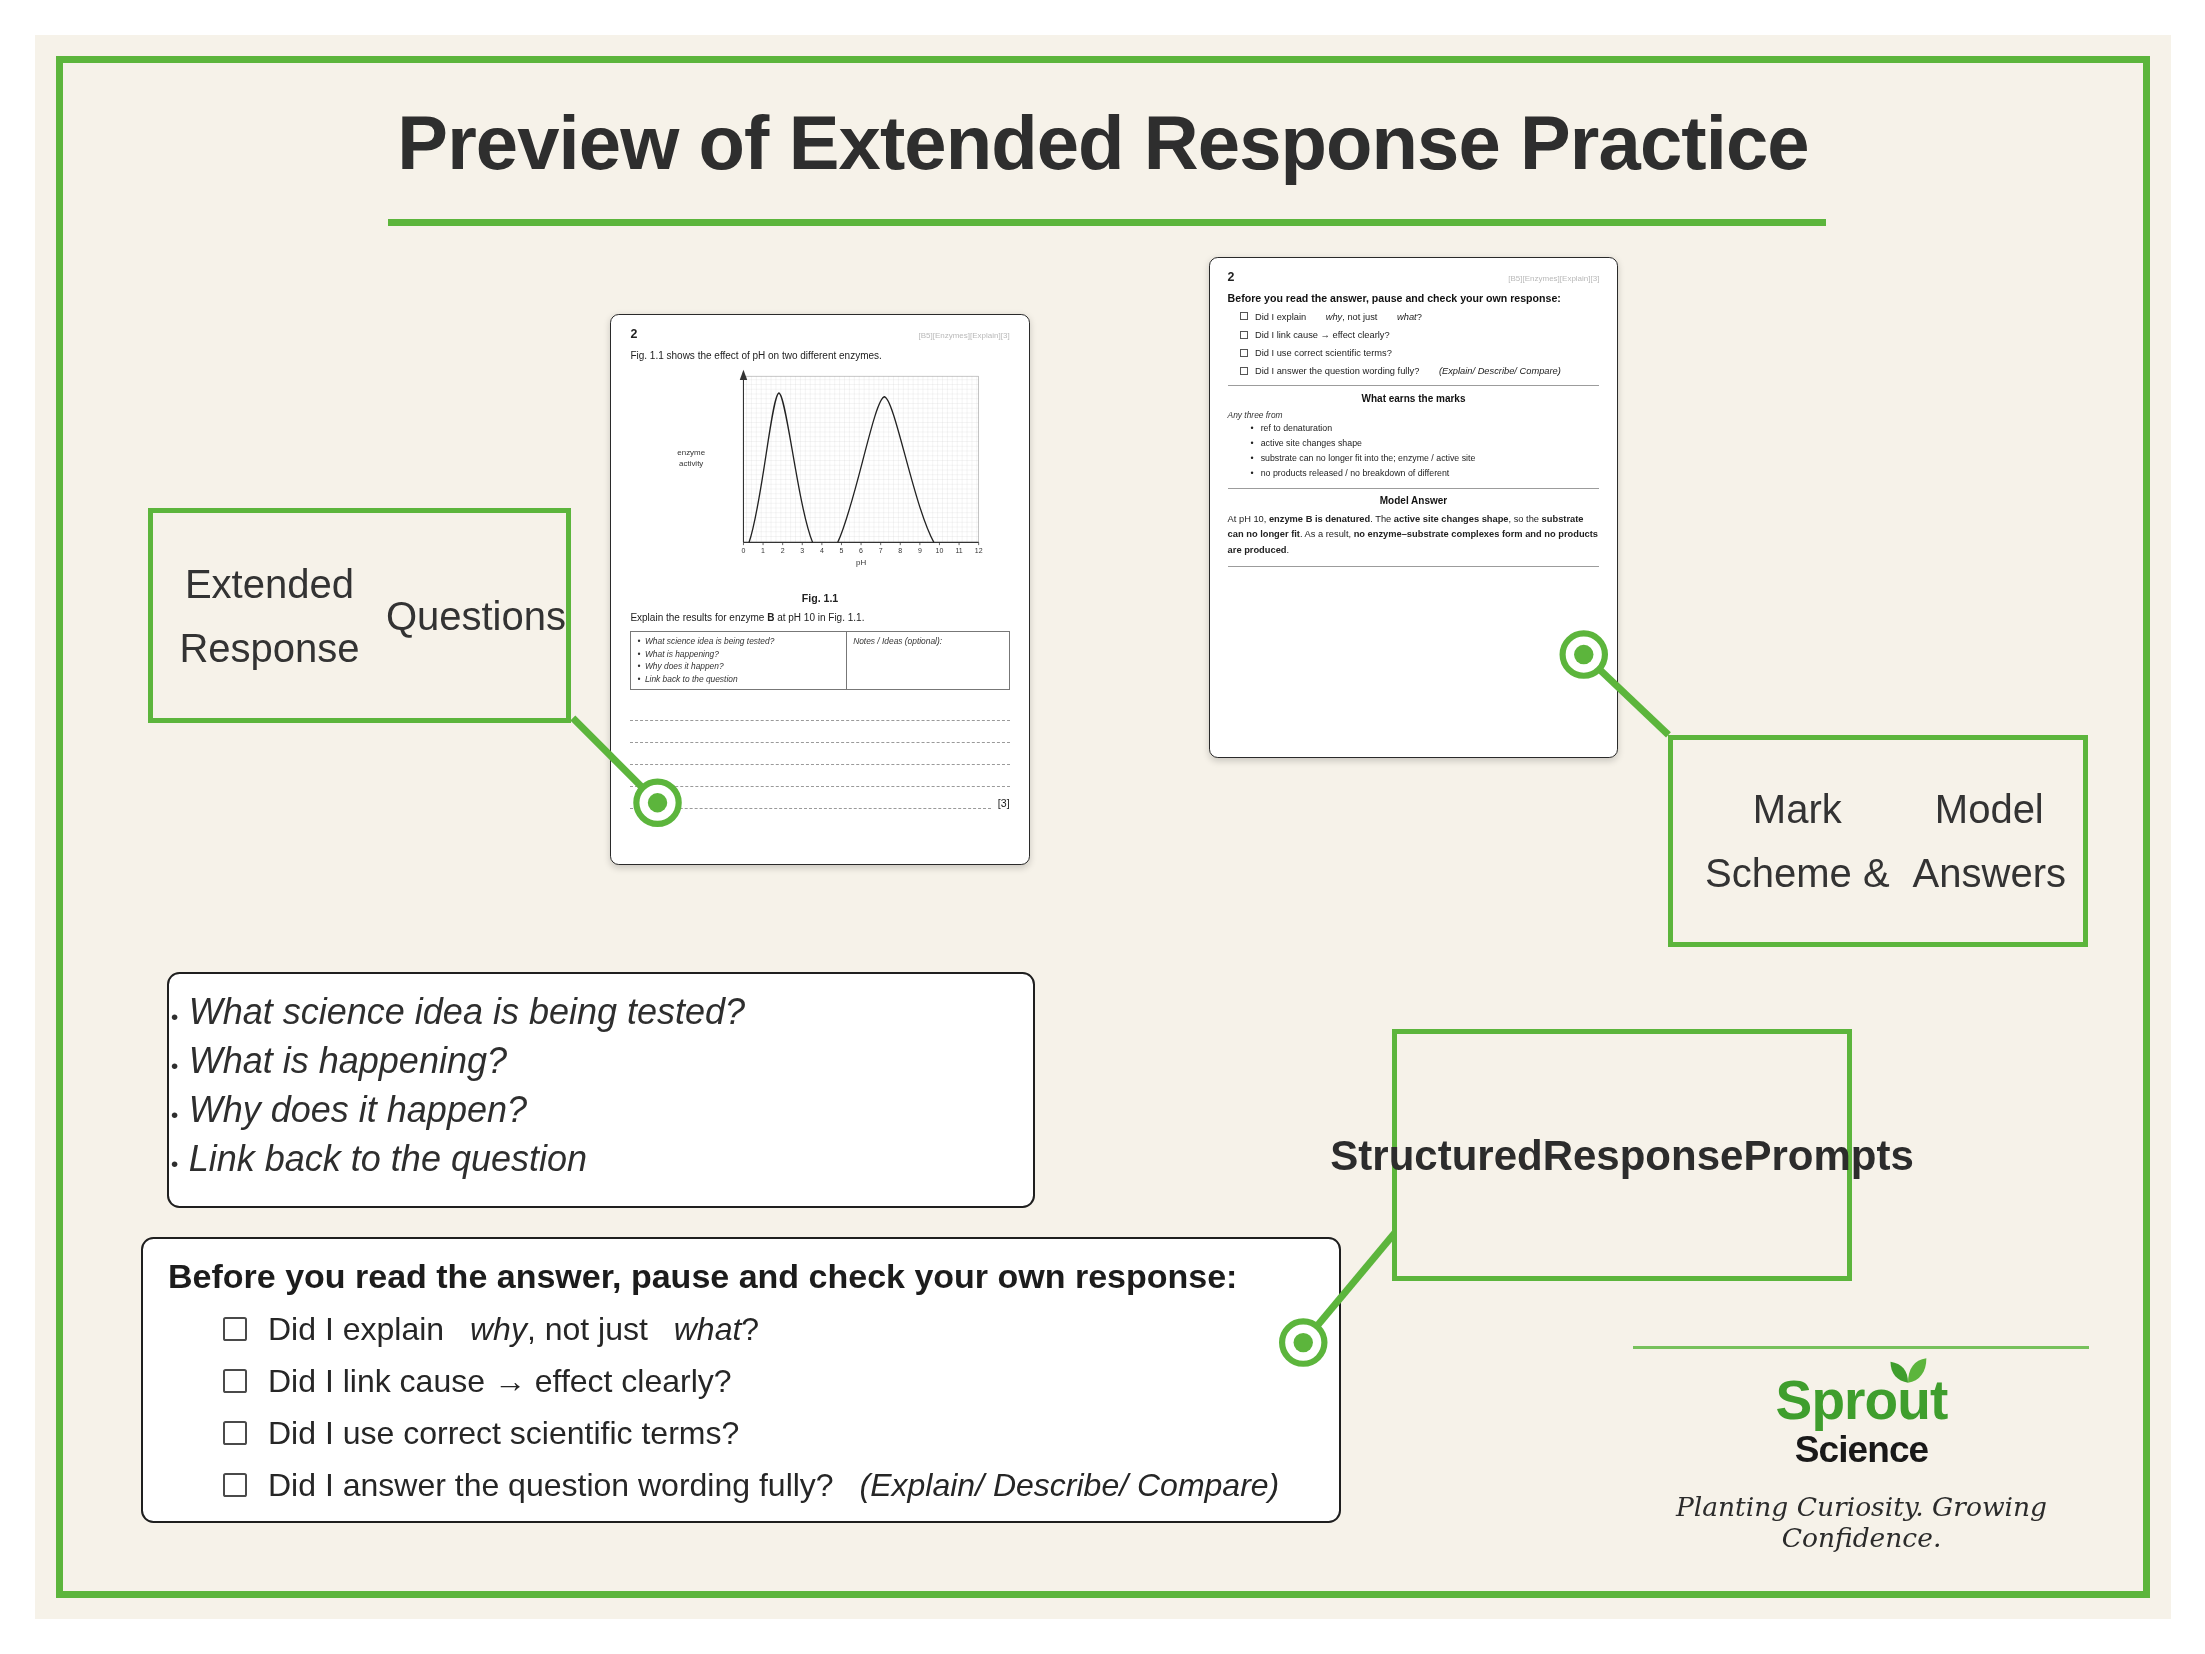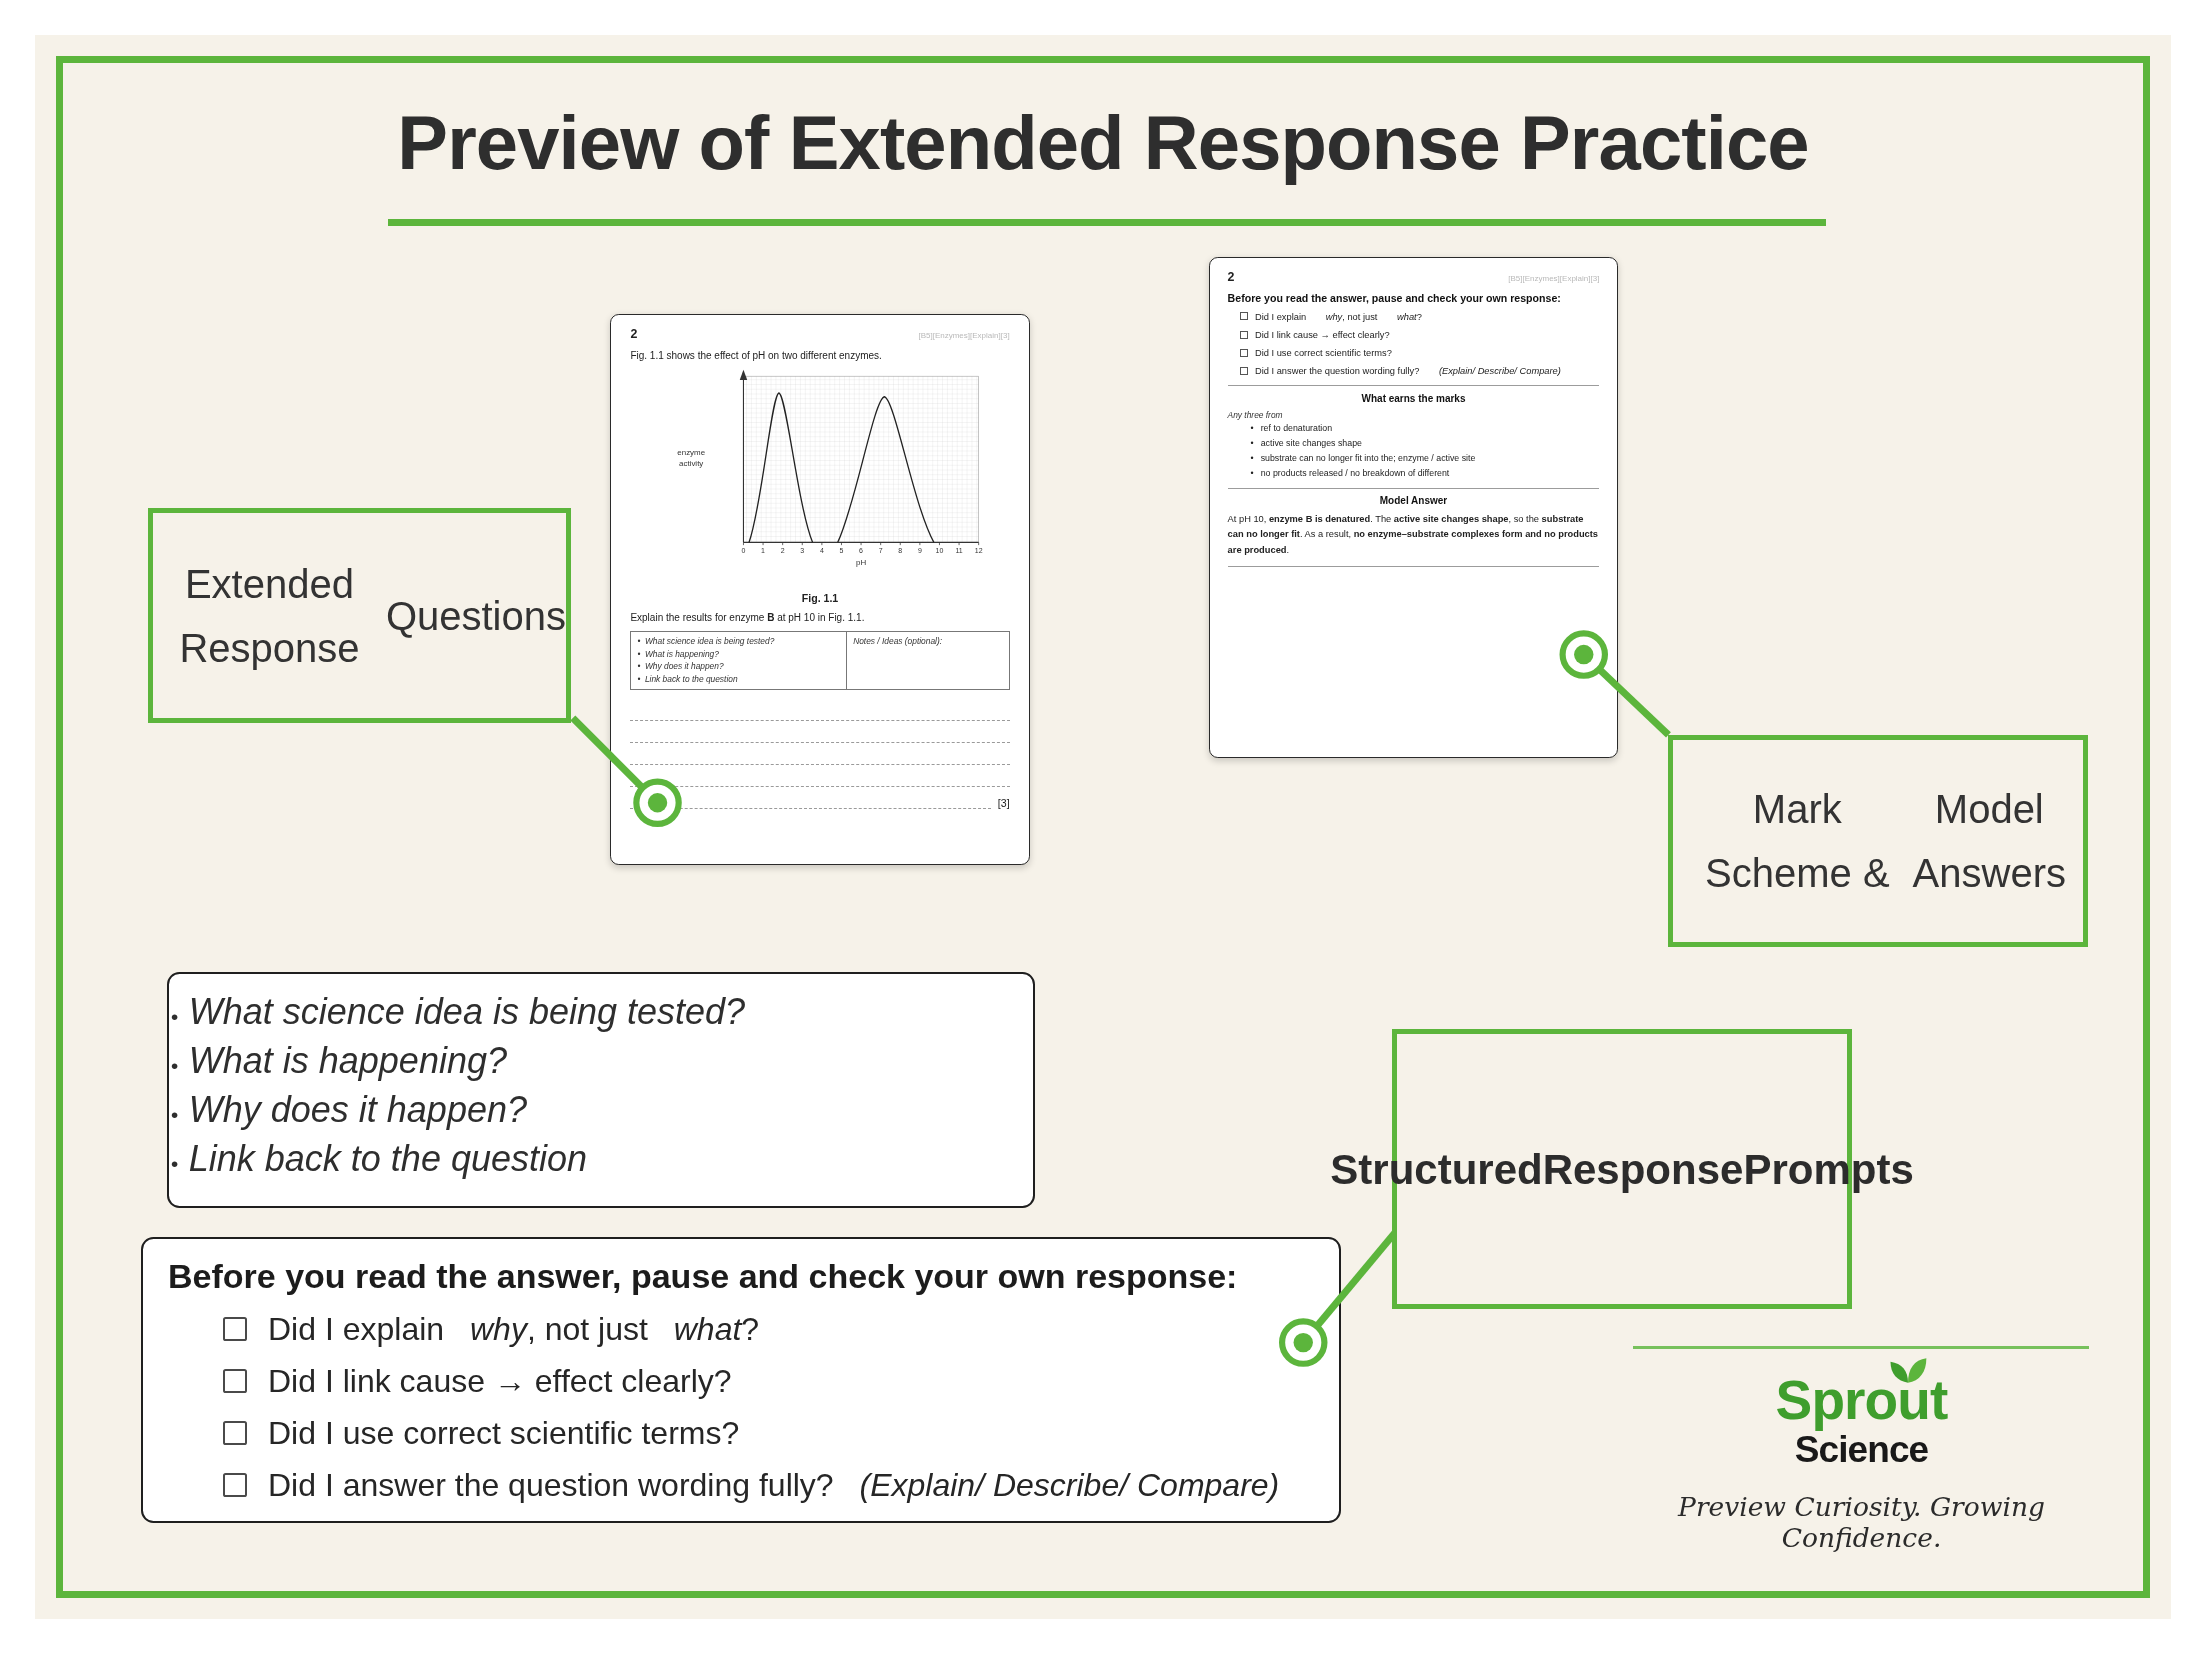--- a/index.html
+++ b/index.html
@@ -44,21 +44,21 @@
   .a-intro{font-style:italic;font-size:8.4px;color:#333;margin-top:6.2px;}
   .a-bullets{margin:3.5px 0 0 23px;font-size:8.8px;color:#222;}
   .a-bullets .ab-row{margin:3.5px 0;display:flex;line-height:1.3;}
   .ab-b{margin-right:7px;}
   .model-p{font-size:9.3px;line-height:1.65;margin-top:6.2px;color:#222;}
 
   
   .callout{position:absolute;border:5.3px solid #5cb53c;background:#f6f2e9;display:flex;flex-direction:row;justify-content:center;align-items:center;z-index:3;text-align:center;}
   .co-er{left:148px;top:508px;width:423px;height:215px;font-size:40px;color:#333;line-height:1.6;}
   .co-ms{left:1668px;top:735px;width:420px;height:212px;font-size:40px;color:#333;line-height:1.6;padding-left:26px;}
-  .co-sr{left:1392px;top:1029px;width:460px;height:280px;font-size:42px;font-weight:bold;color:#2c2c2c;line-height:1.5;}
+  .co-sr{left:1392px;top:1029px;width:460px;height:252px;font-size:42px;font-weight:bold;color:#2c2c2c;line-height:1.5;}
 
   
   .prompts-box{position:absolute;left:167px;top:972px;width:868px;height:236px;background:#fff;border:2.6px solid #1f1f1f;border-radius:12.4px;padding:14px 8.8px 8.8px 5.3px;z-index:1;overflow:hidden;}
   .prompt-line{display:flex;align-items:baseline;font-size:36px;font-style:italic;color:#2e2e2e;line-height:1.36;}
   .prompt-bullet{font-size:21px;margin:0 10.6px 0 -3.5px;flex:none;}
 
   .checklist-box{position:absolute;left:141px;top:1237px;width:1200px;height:286px;background:#fff;border:2.6px solid #1f1f1f;border-radius:12.4px;padding:17.6px 25px;z-index:1;}
   .cb-title{font-size:34px;font-weight:bold;color:#1c1c1c;}
   .cb-row{display:flex;align-items:center;margin:15px 0 0 55px;font-size:32px;color:#262626;}
   .cb-box{width:24px;height:24px;border:2.6px solid #4a4a4a;border-radius:2.6px;margin-right:21px;flex:none;}
@@ -308,16 +308,16 @@
   <div class="brand-divider"></div>
   <div class="brand">
     <div class="brand-top">
       <svg class="brand-leaf" width="42" height="34" viewBox="0 0 48 38">
         <path d="M24 37 C24 23 17 15 4 13 C4 27 12 35 24 37 Z" fill="#3f9e2d"></path>
         <path d="M24 37 C24 21 31 11 45 9 C45 25 37 35 24 37 Z" fill="#5cb53c"></path>
       </svg>
       <span>Sprout</span>
     </div>
     <div class="brand-bottom">Science</div>
-    <div class="brand-tagline">Preview Curiosity. Growing Confidence.</div>
+    <div class="brand-tagline">Planting Curiosity. Growing Confidence.</div>
   </div>
 </div>
 
 
 </body></html>

